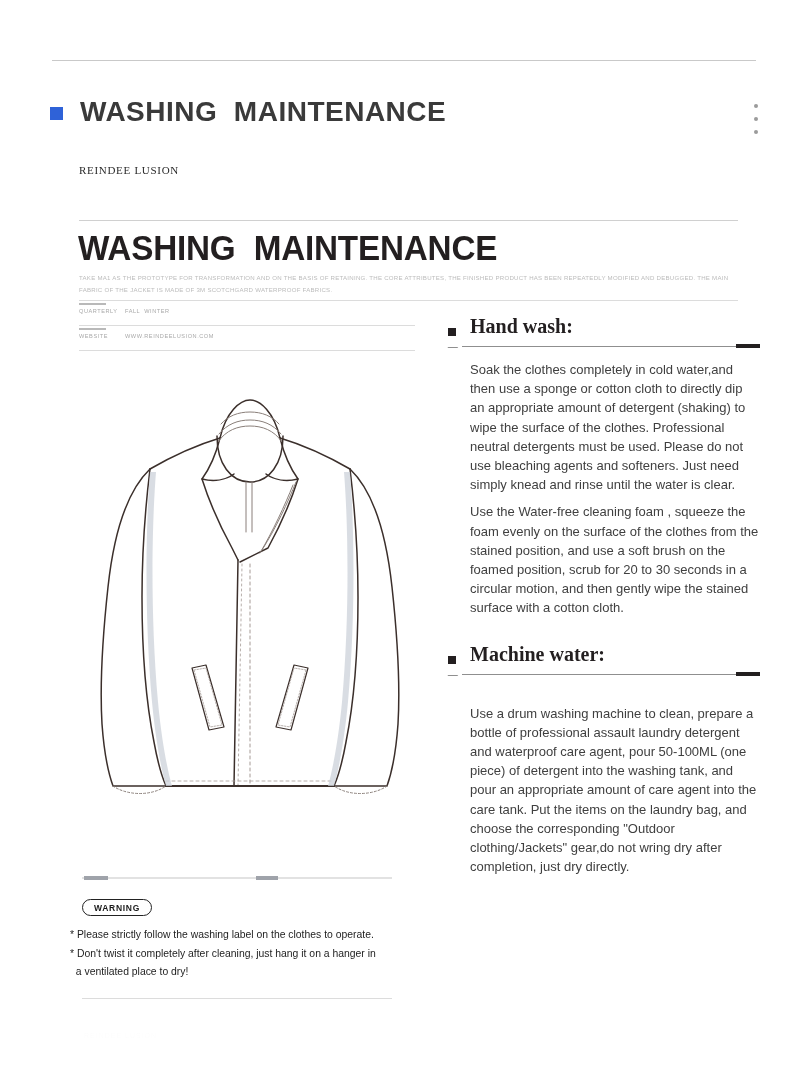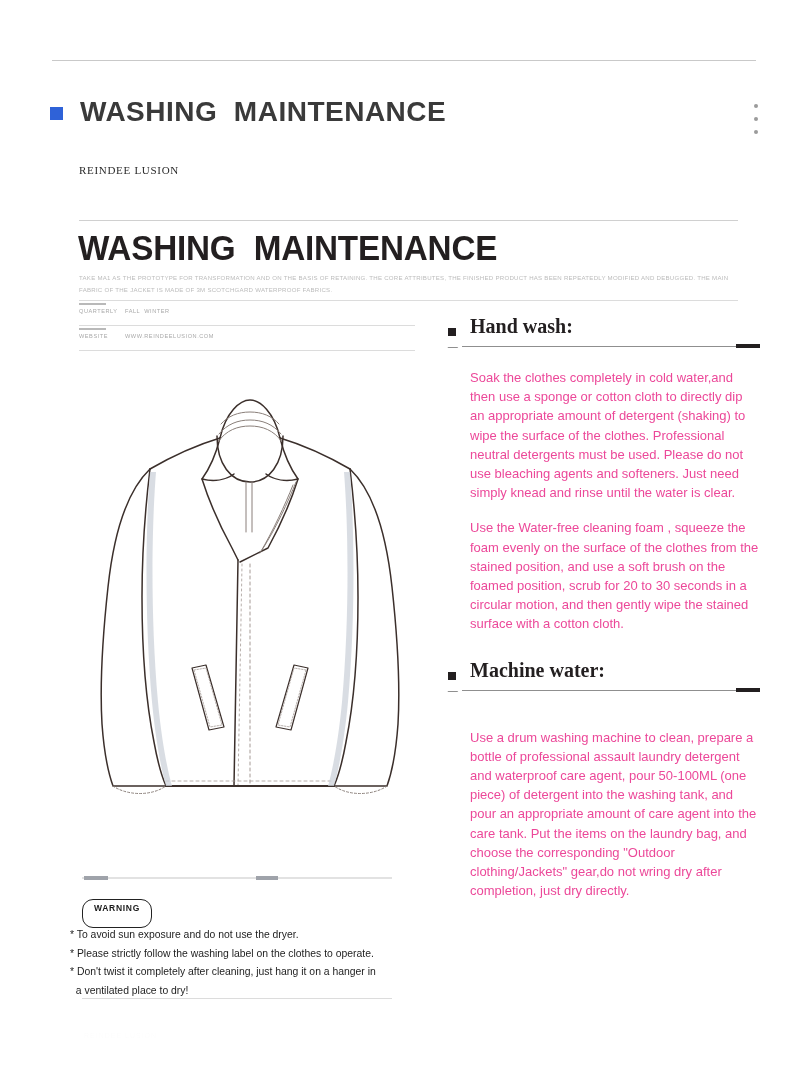--- a/index.html
+++ b/index.html
@@ -198,21 +198,21 @@
   .ruler .seg.s1 { left: 2px;   width: 24px; }
   .ruler .seg.s2 { left: 174px; width: 22px; }
 
   
   .warning-badge {
     position: absolute;
     left: 82px;
     top: 899px;
     border: 1px solid #222;
     border-radius: 11px;
-    padding: 3px 11px 14px 11px;
+    padding: 3px 11px 2px 11px;
     font-size: 8.5px;
     font-weight: bold;
     letter-spacing: 0.7px;
     color: #1a1a1a;
     background: #fff;
   }
   .notes {
     position: absolute;
     left: 70px;
     top: 926px;
@@ -298,22 +298,22 @@
   }
   .sub-title {
     font-size: 14.5px;
     font-weight: bold;
     color: #231f20;
     margin: 12px 0 2px 22px;
   }
   .body-text {
     font-size: 13px;
     line-height: 19.2px;
-    color: #ec4899;
-    margin: 16px 0 0 22px;
+    color: #404040;
+    margin: 8px 0 0 22px;
     width: 290px;
   }
   .gap-md { height: 16px; }
   .gap-lg { height: 26px; }
 </style>
 </head>
 <body>
 
 <div class="top-rule"></div>
 
@@ -414,21 +414,20 @@
 </div>
 
 <div class="ruler">
   <div class="bar"></div>
   <div class="seg s1"></div>
   <div class="seg s2"></div>
 </div>
 
 <div class="warning-badge">WARNING</div>
 <div class="notes">
-  <div class="note-line">* To avoid sun exposure and do not use the dryer.</div>
   <div class="note-line">* Please strictly follow the washing label on the clothes to operate.</div>
   <div class="note-line">* Don't twist it completely after cleaning, just hang it on a hanger in</div>
   <div class="note-line">  a ventilated place to dry!</div>
 </div>
 <div class="notes-rule"></div>
 <div class="ghost-row">REINDEE LUSION</div>
 
 <div class="right-col">
 
   <div class="sec-head">

